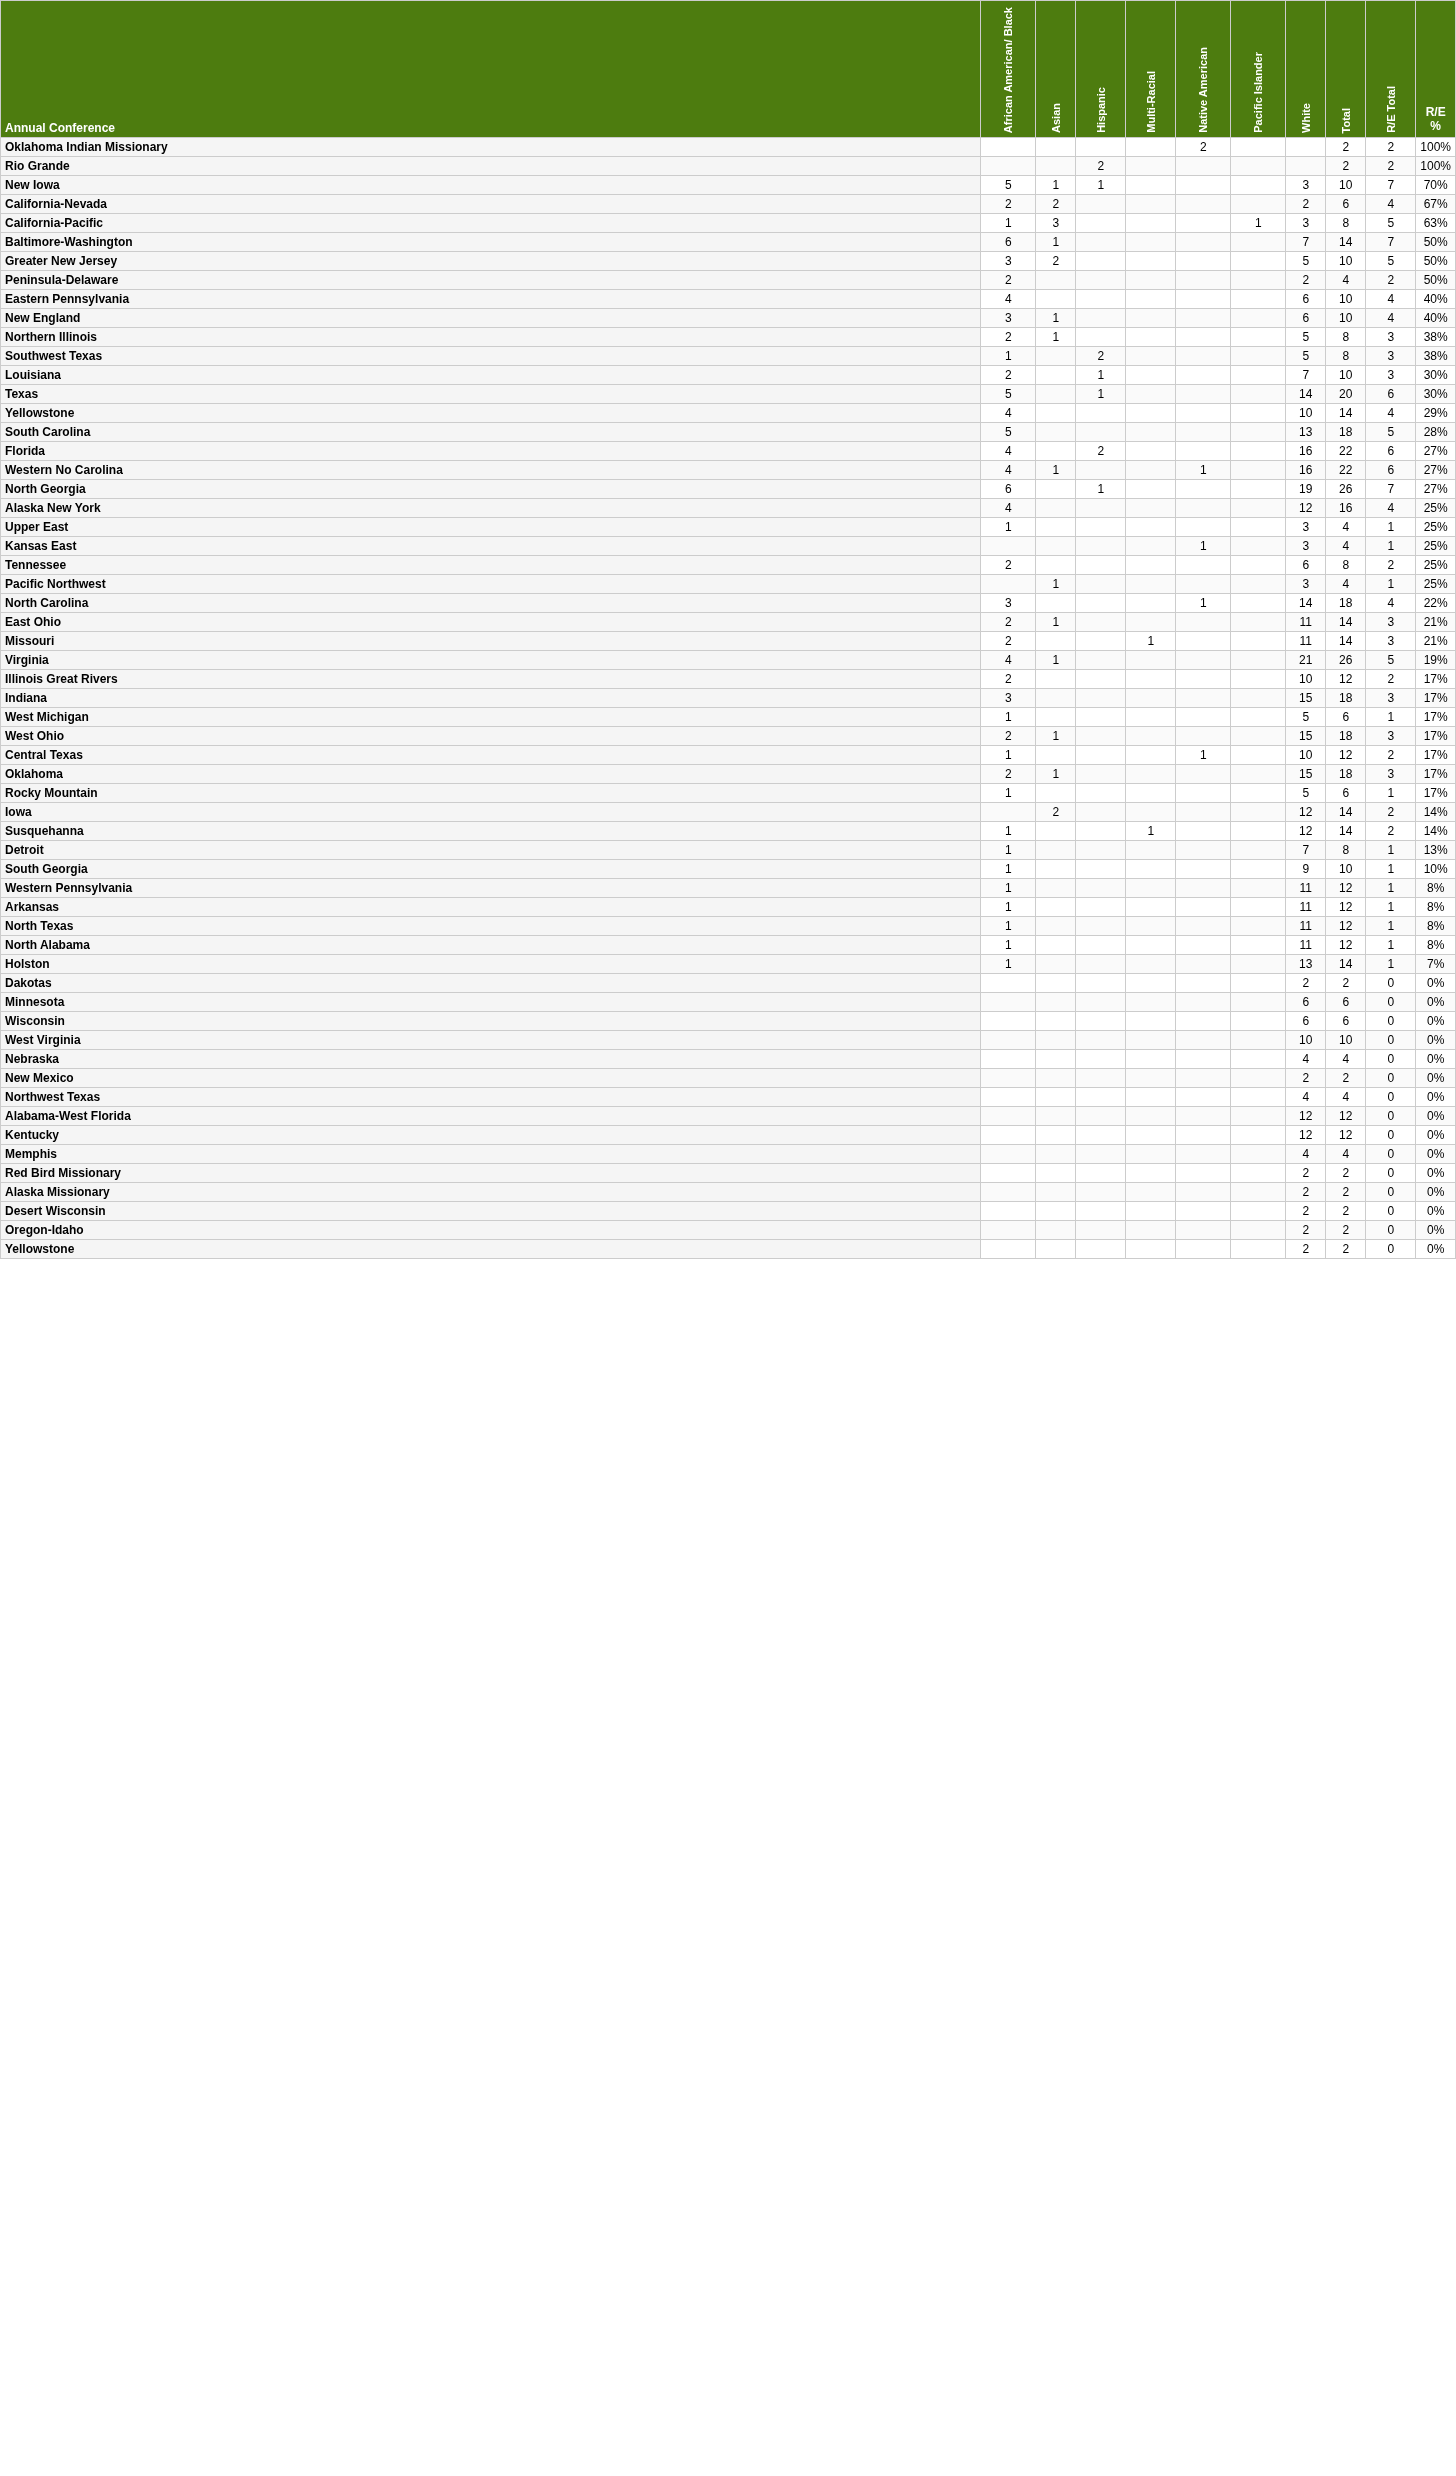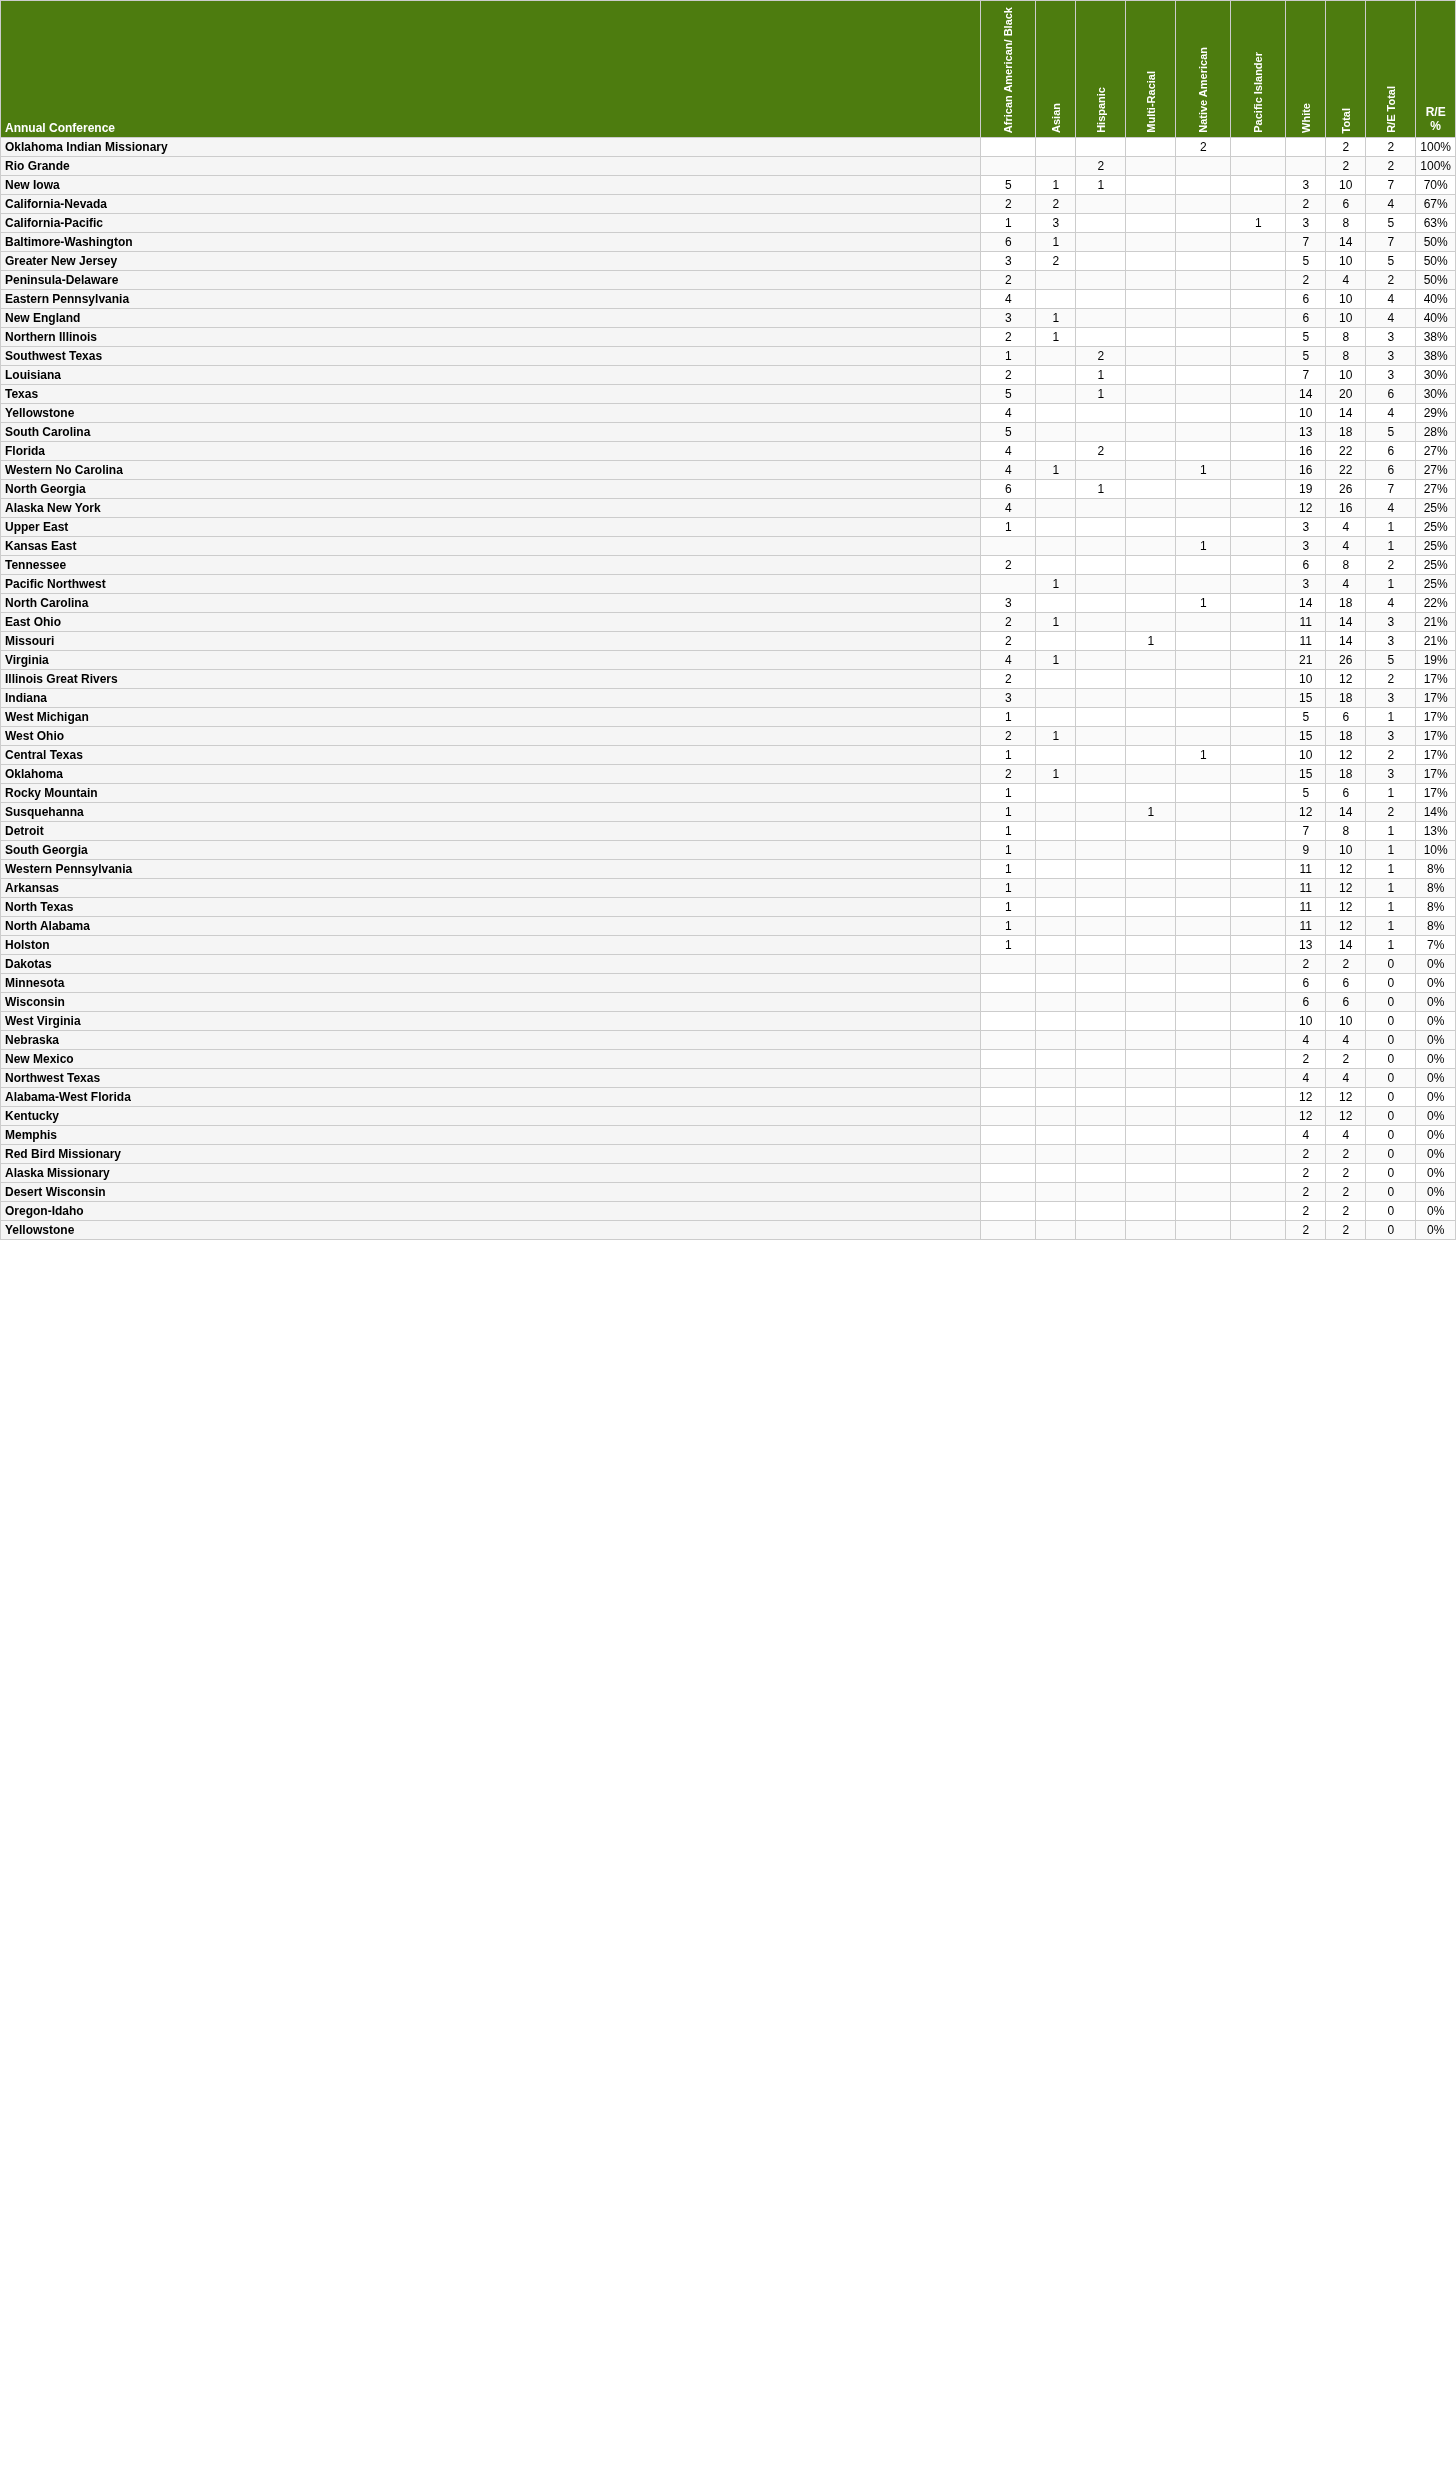--- a/index.html
+++ b/index.html
@@ -544,20 +544,33 @@
         <td class="num"></td>
         <td class="num"></td>
         <td class="num"></td>
         <td class="num"></td>
         <td class="num">5</td>
         <td class="num">6</td>
         <td class="num">1</td>
         <td class="num">17%</td>
       </tr>
       <tr>
+        <td>Iowa</td>
+        <td class="num"></td>
+        <td class="num">2</td>
+        <td class="num"></td>
+        <td class="num"></td>
+        <td class="num"></td>
+        <td class="num"></td>
+        <td class="num">12</td>
+        <td class="num">14</td>
+        <td class="num">2</td>
+        <td class="num">14%</td>
+      </tr>
+      <tr>
         <td>Susquehanna</td>
         <td class="num">1</td>
         <td class="num"></td>
         <td class="num"></td>
         <td class="num">1</td>
         <td class="num"></td>
         <td class="num"></td>
         <td class="num">12</td>
         <td class="num">14</td>
         <td class="num">2</td>

